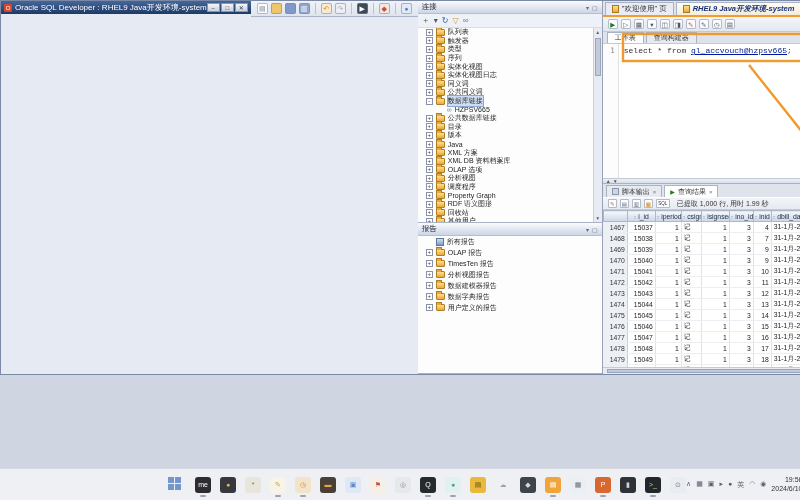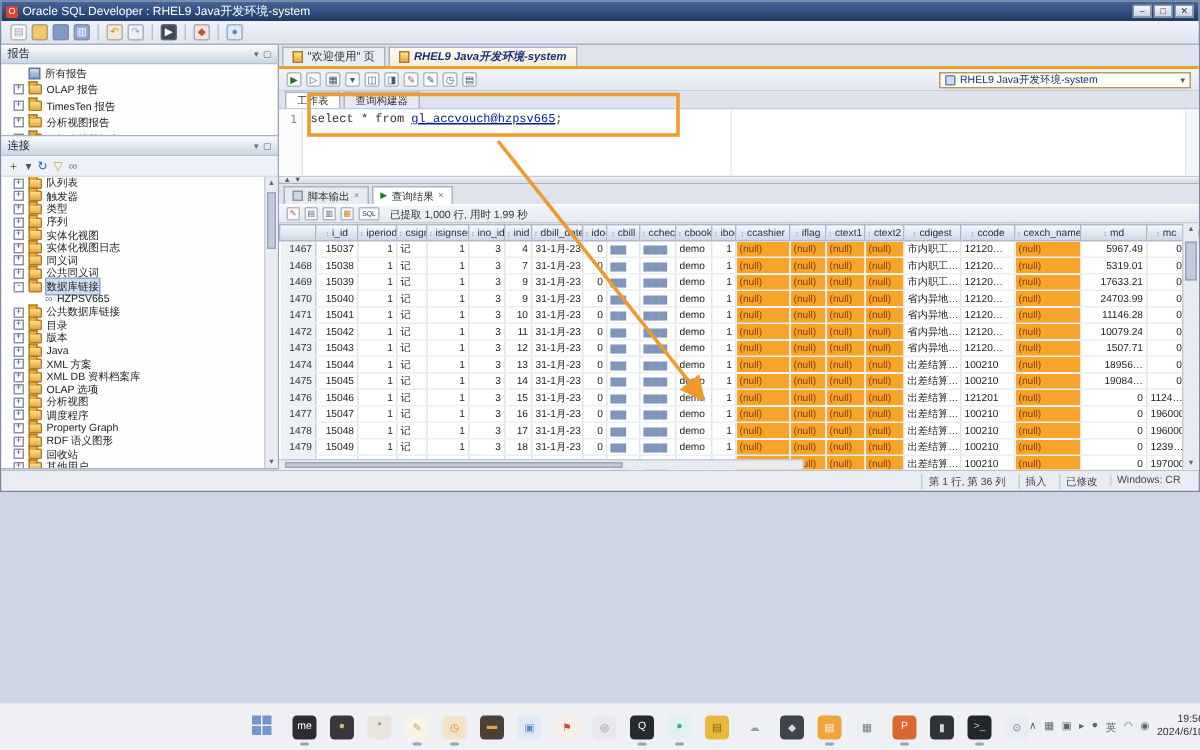--- a/index.html
+++ b/index.html
@@ -1,20 +1,20 @@
 <!DOCTYPE html>
 <html><head>
 <meta charset="utf-8">
 <style>
   *{margin:0;padding:0;box-sizing:border-box;}
   html,body{width:800px;height:500px;overflow:hidden;}
   body{font-family:"Liberation Sans","DejaVu Sans",sans-serif;background:#cfd6e2;font-size:8px;color:#222;}
   .screen{position:relative;width:800px;height:500px;background:#cfd6e2;}
   
-  .app{position:absolute;left:0;top:0;width:800px;height:328px;display:flex;flex-direction:column;background:#e6eaf2;border:1px solid #7a89a6;}
+  .app{position:absolute;left:0;top:0;width:800px;height:375px;display:flex;flex-direction:row;background:#e6eaf2;border:1px solid #7a89a6;}
   .titlebar{height:13px;background:linear-gradient(#46669a,#1d3a66);display:flex;align-items:center;padding:0 3px;color:#fff;flex:none;}
   .titlebar .appico{width:8px;height:8px;background:#d9452c;border-radius:1px;margin-right:3px;color:#fff;font-size:6px;line-height:8px;text-align:center;}
   .titlebar .ttl{font-size:8px;white-space:nowrap;overflow:hidden;flex:1;}
   .wctl{display:flex;gap:1px;}
   .wctl span{width:13px;height:9px;background:linear-gradient(#f4f6f9,#c9d1dd);border:1px solid #8a97ab;font-size:6px;line-height:8px;text-align:center;color:#334;}
   .menubar{height:13px;background:#e9ecf3;border-bottom:1px solid #c6cdd9;display:flex;align-items:center;padding:0 4px;gap:1px;flex:none;}
   .menubar span{font-size:8px;padding:0 5px;color:#1a1a1a;}
   .toolbar{height:16px;background:linear-gradient(#f0f2f7,#dfe4ee);border-bottom:1px solid #aab4c6;display:flex;align-items:center;gap:3px;padding:0 6px;flex:none;}
   .tbico{width:11px;height:11px;border-radius:2px;border:1px solid rgba(120,130,150,.55);font-size:7px;line-height:10px;text-align:center;flex:none;}
   .tbsep{width:1px;height:11px;background:#b9c2d2;margin:0 2px;flex:none;}
@@ -132,65 +132,20 @@
         <span class="tbico" style="background: rgb(63, 74, 88); color: rgb(255, 255, 255);">▶</span>
         <span class="tbsep"></span>
         <span class="tbico" style="background: rgb(243, 230, 226); color: rgb(196, 80, 58);">◆</span>
         <span class="tbsep"></span>
         <span class="tbico" style="background: rgb(223, 234, 246); color: rgb(90, 135, 198);">●</span>
       </div>
 
     <div class="body">
 
       <div class="left">
-        <div class="panel reports">
-          <div class="phead">
-            <span>报告</span>
-            <span class="sp"></span>
-              <i>▾</i>
-              <i>▢</i>
-          </div>
-          <div class="tree" id="rep-tree" style="--rh:11px">
-              <div class="tree-row" style="height: 11px; padding-left: 8px;">
-                <span class="noexp"></span>
-                <span class="repico"></span>
-                <span class="lbl">所有报告</span>
-              </div>
-              <div class="tree-row" style="height: 11px; padding-left: 8px;">
-                <span class="exp">+</span>
-                <span class="fold"></span>
-                <span class="lbl">OLAP 报告</span>
-              </div>
-              <div class="tree-row" style="height: 11px; padding-left: 8px;">
-                <span class="exp">+</span>
-                <span class="fold"></span>
-                <span class="lbl">TimesTen 报告</span>
-              </div>
-              <div class="tree-row" style="height: 11px; padding-left: 8px;">
-                <span class="exp">+</span>
-                <span class="fold"></span>
-                <span class="lbl">分析视图报告</span>
-              </div>
-              <div class="tree-row" style="height: 11px; padding-left: 8px;">
-                <span class="exp">+</span>
-                <span class="fold"></span>
-                <span class="lbl">数据建模器报告</span>
-              </div>
-              <div class="tree-row" style="height: 11px; padding-left: 8px;">
-                <span class="exp">+</span>
-                <span class="fold"></span>
-                <span class="lbl">数据字典报告</span>
-              </div>
-              <div class="tree-row" style="height: 11px; padding-left: 8px;">
-                <span class="exp">+</span>
-                <span class="fold"></span>
-                <span class="lbl">用户定义的报告</span>
-              </div>
-            </div>
-        </div>
         <div class="panel connections">
           <div class="phead">
             <span>连接</span>
             <span class="sp"></span>
               <i>▾</i>
               <i>▢</i>
           </div>
           <div class="ptools" id="conn-tools">
               <span style="color: rgb(28, 122, 28);">＋</span>
               <span style="color: rgb(85, 85, 102);">▾</span>
@@ -311,20 +266,65 @@
               </div>
               <div class="tree-row" style="padding-left: 8px;">
                 <span class="exp">+</span>
                 <span class="fold"></span>
                 <span class="lbl">回收站</span>
               </div>
               <div class="tree-row" style="padding-left: 8px;">
                 <span class="exp">+</span>
                 <span class="fold"></span>
                 <span class="lbl">其他用户</span>
+              </div>
+            </div>
+        </div>
+        <div class="panel reports">
+          <div class="phead">
+            <span>报告</span>
+            <span class="sp"></span>
+              <i>▾</i>
+              <i>▢</i>
+          </div>
+          <div class="tree" id="rep-tree" style="--rh:11px">
+              <div class="tree-row" style="height: 11px; padding-left: 8px;">
+                <span class="noexp"></span>
+                <span class="repico"></span>
+                <span class="lbl">所有报告</span>
+              </div>
+              <div class="tree-row" style="height: 11px; padding-left: 8px;">
+                <span class="exp">+</span>
+                <span class="fold"></span>
+                <span class="lbl">OLAP 报告</span>
+              </div>
+              <div class="tree-row" style="height: 11px; padding-left: 8px;">
+                <span class="exp">+</span>
+                <span class="fold"></span>
+                <span class="lbl">TimesTen 报告</span>
+              </div>
+              <div class="tree-row" style="height: 11px; padding-left: 8px;">
+                <span class="exp">+</span>
+                <span class="fold"></span>
+                <span class="lbl">分析视图报告</span>
+              </div>
+              <div class="tree-row" style="height: 11px; padding-left: 8px;">
+                <span class="exp">+</span>
+                <span class="fold"></span>
+                <span class="lbl">数据建模器报告</span>
+              </div>
+              <div class="tree-row" style="height: 11px; padding-left: 8px;">
+                <span class="exp">+</span>
+                <span class="fold"></span>
+                <span class="lbl">数据字典报告</span>
+              </div>
+              <div class="tree-row" style="height: 11px; padding-left: 8px;">
+                <span class="exp">+</span>
+                <span class="fold"></span>
+                <span class="lbl">用户定义的报告</span>
               </div>
             </div>
         </div>
       </div>
 
       <div class="main">
 
         <svg class="annot" width="615" height="412" viewBox="0 0 615 412">
           <defs>
             <marker id="ah" markerWidth="7" markerHeight="7" refX="5" refY="3.5" orient="auto">

